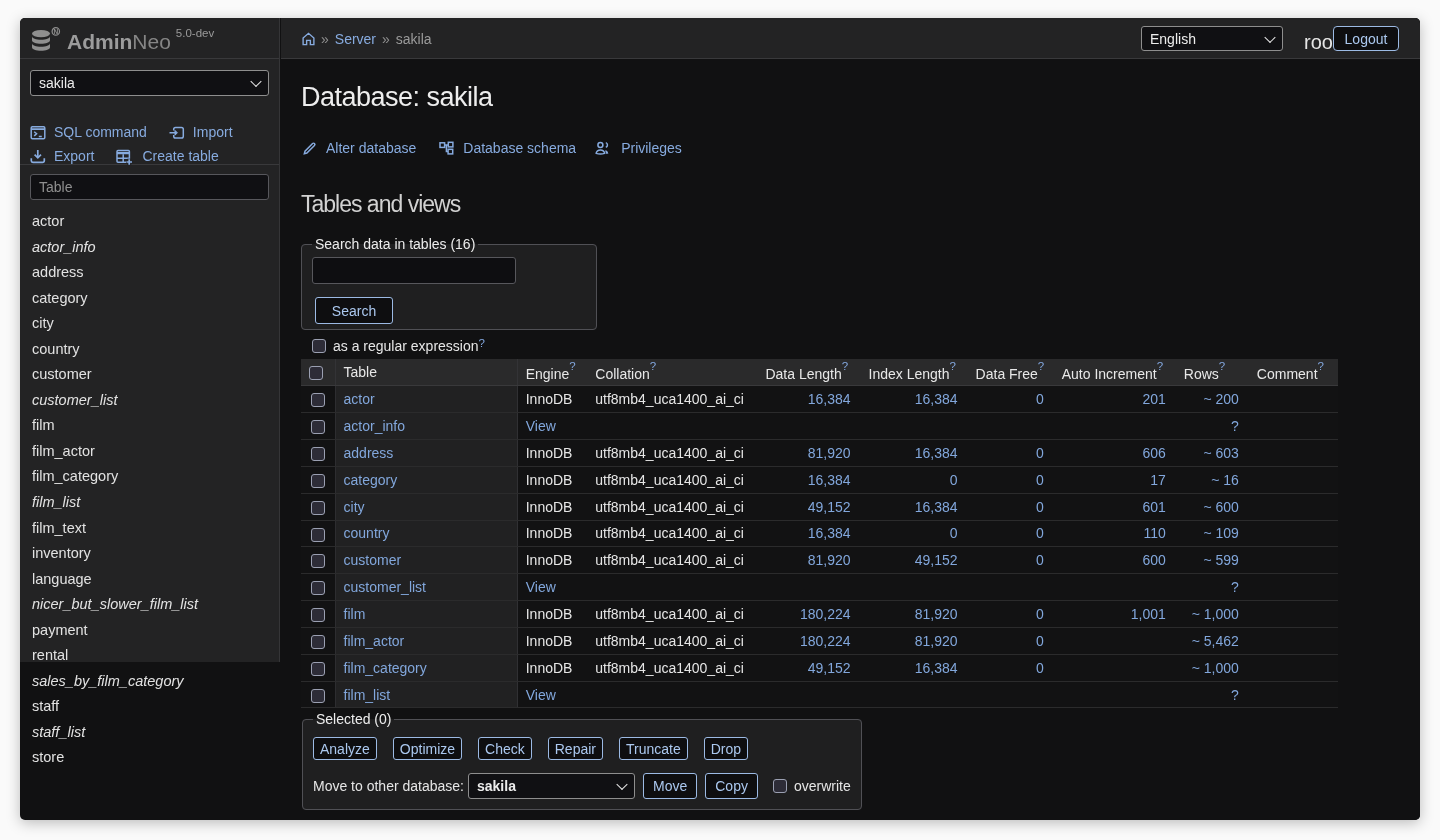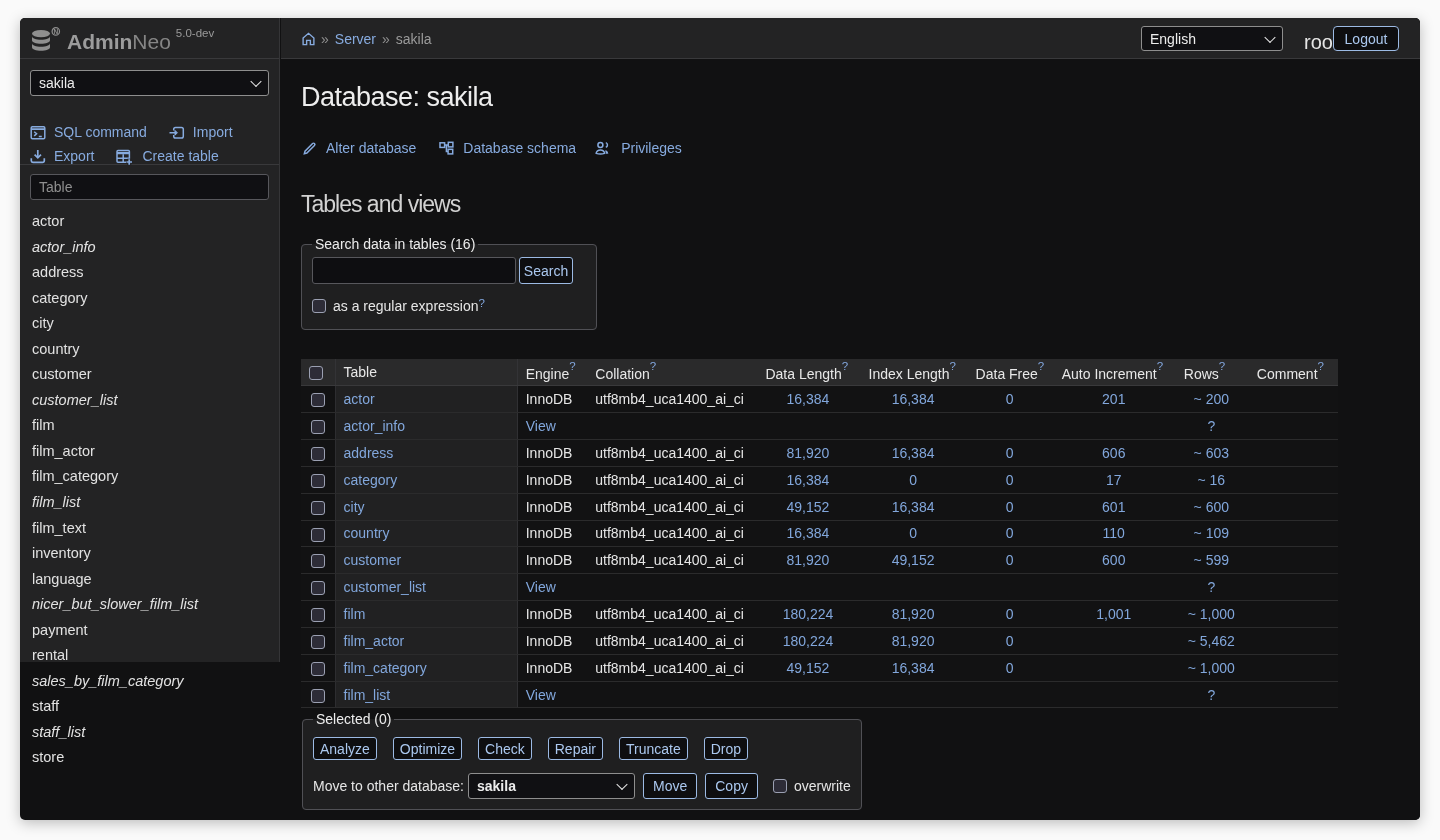--- a/index.html
+++ b/index.html
@@ -39,37 +39,37 @@
 
 .h2 { position:absolute; left:20px; top:64px; font-size:27px; font-weight:normal; color:#ededed; letter-spacing:-0.5px; }
 .dblinks { position:absolute; left:21px; top:122px; font-size:14px; color:#87abdf; display:flex; align-items:center; }
 .dblinks a { color:#87abdf; text-decoration:none; display:inline-flex; align-items:center; gap:9px; }
 .h3 { position:absolute; left:20px; top:173px; font-size:23px; font-weight:normal; color:#d2d2d2; letter-spacing:-1px; }
 fieldset { background:#1f1f20; border:1px solid #505055; border-radius:4px; }
 legend { font-size:14px; color:#ededed; padding:0 3px; margin-left:0; }
 .fs-search { position:absolute; left:20px; top:218px; width:296px; height:94px; padding:5px 10px; }
 .search-input { width:204px; height:27px; background:#0e0e11; border:1px solid #57575c; border-radius:3px; color:#ededed; font-size:14px; font-family:inherit; padding:0 8px; vertical-align:top; }
 .btn { background:#0e0e10; border:1.3px solid #9cbae4; border-radius:3px; color:#abc8ef; font-size:14px; font-family:inherit; }
-.search-btn { width:54px; height:27px; margin-left:3px; vertical-align:top; }
+.search-btn { width:78px; height:27px; margin-left:3px; vertical-align:top;margin-top:13px; }
 .regex-row { margin-top:14px; font-size:14px; color:#e6e6e6; display:flex; align-items:center; }
 .cb { width:14px; height:14px; background:#2d2c37; border:1.2px solid #9ba0b2; border-radius:3px; display:inline-block; vertical-align:middle; }
 .regex-row .cb { margin-right:7px; }
 sup.q { color:#83a8e0; font-size:11.5px; position:relative; top:-3px; }
 
 table.data { position:absolute; left:20px; top:341px; width:1037px; border-collapse:collapse; font-size:14px; table-layout:fixed; }
 table.data th, table.data td { padding:0 8px; height:26.85px; font-weight:normal; white-space:nowrap; overflow:hidden; }
 table.data thead th { background:#2a2a2b; color:#e8e8e8; text-align:left; border-bottom:1px solid #39393b; }
 
 table.data tbody td, table.data tbody th { border-bottom:1px solid #2b2b2c; }
 table.data tbody td { background:#121213; color:#e6e6e6; }
 table.data tbody th { background:#212122; text-align:left; border-right:1px solid #303033; }
 table.data td.chk { width:34px; text-align:center; border-right:1px solid #2d2d30; padding:0; }
 table.data thead th.chk, table.data thead th:nth-child(2) { border-right:1px solid #333336; }
 table.data a { color:#82a7dc; text-decoration:none; }
-table.data td.r { text-align:center; padding-right:10px; }
+table.data td.r { text-align:right; padding-right:10px; }
 table.data td.num a { color:#82a7dc; }
 col.c-chk{width:34px;} col.c-name{width:182px;} col.c-eng{width:70px;} col.c-coll{width:170px;} col.c-dl{width:103px;} col.c-il{width:107px;} col.c-df{width:86px;} col.c-ai{width:122px;} col.c-rows{width:73px;} col.c-com{width:89px;}
 
 .fs-sel { position:absolute; left:21px; top:693px; width:556px; height:99px; padding:10px 10px; }
 .fs-sel .btnrow .btn { height:23px; padding:0 6px; margin-right:16px; }
 .moverow { margin-top:13px; display:flex; align-items:center; font-size:14px; color:#e6e6e6; white-space:nowrap; }
 .moverow select { width:167px; height:26px; padding:0 8px; font-weight:bold; margin-left:4px; }
 .moverow .btn2 { height:26px; margin-left:8px; padding:0 9px; font-size:14px; }
 .moverow .cb { margin-left:15px; margin-right:7px; }
 </style>

